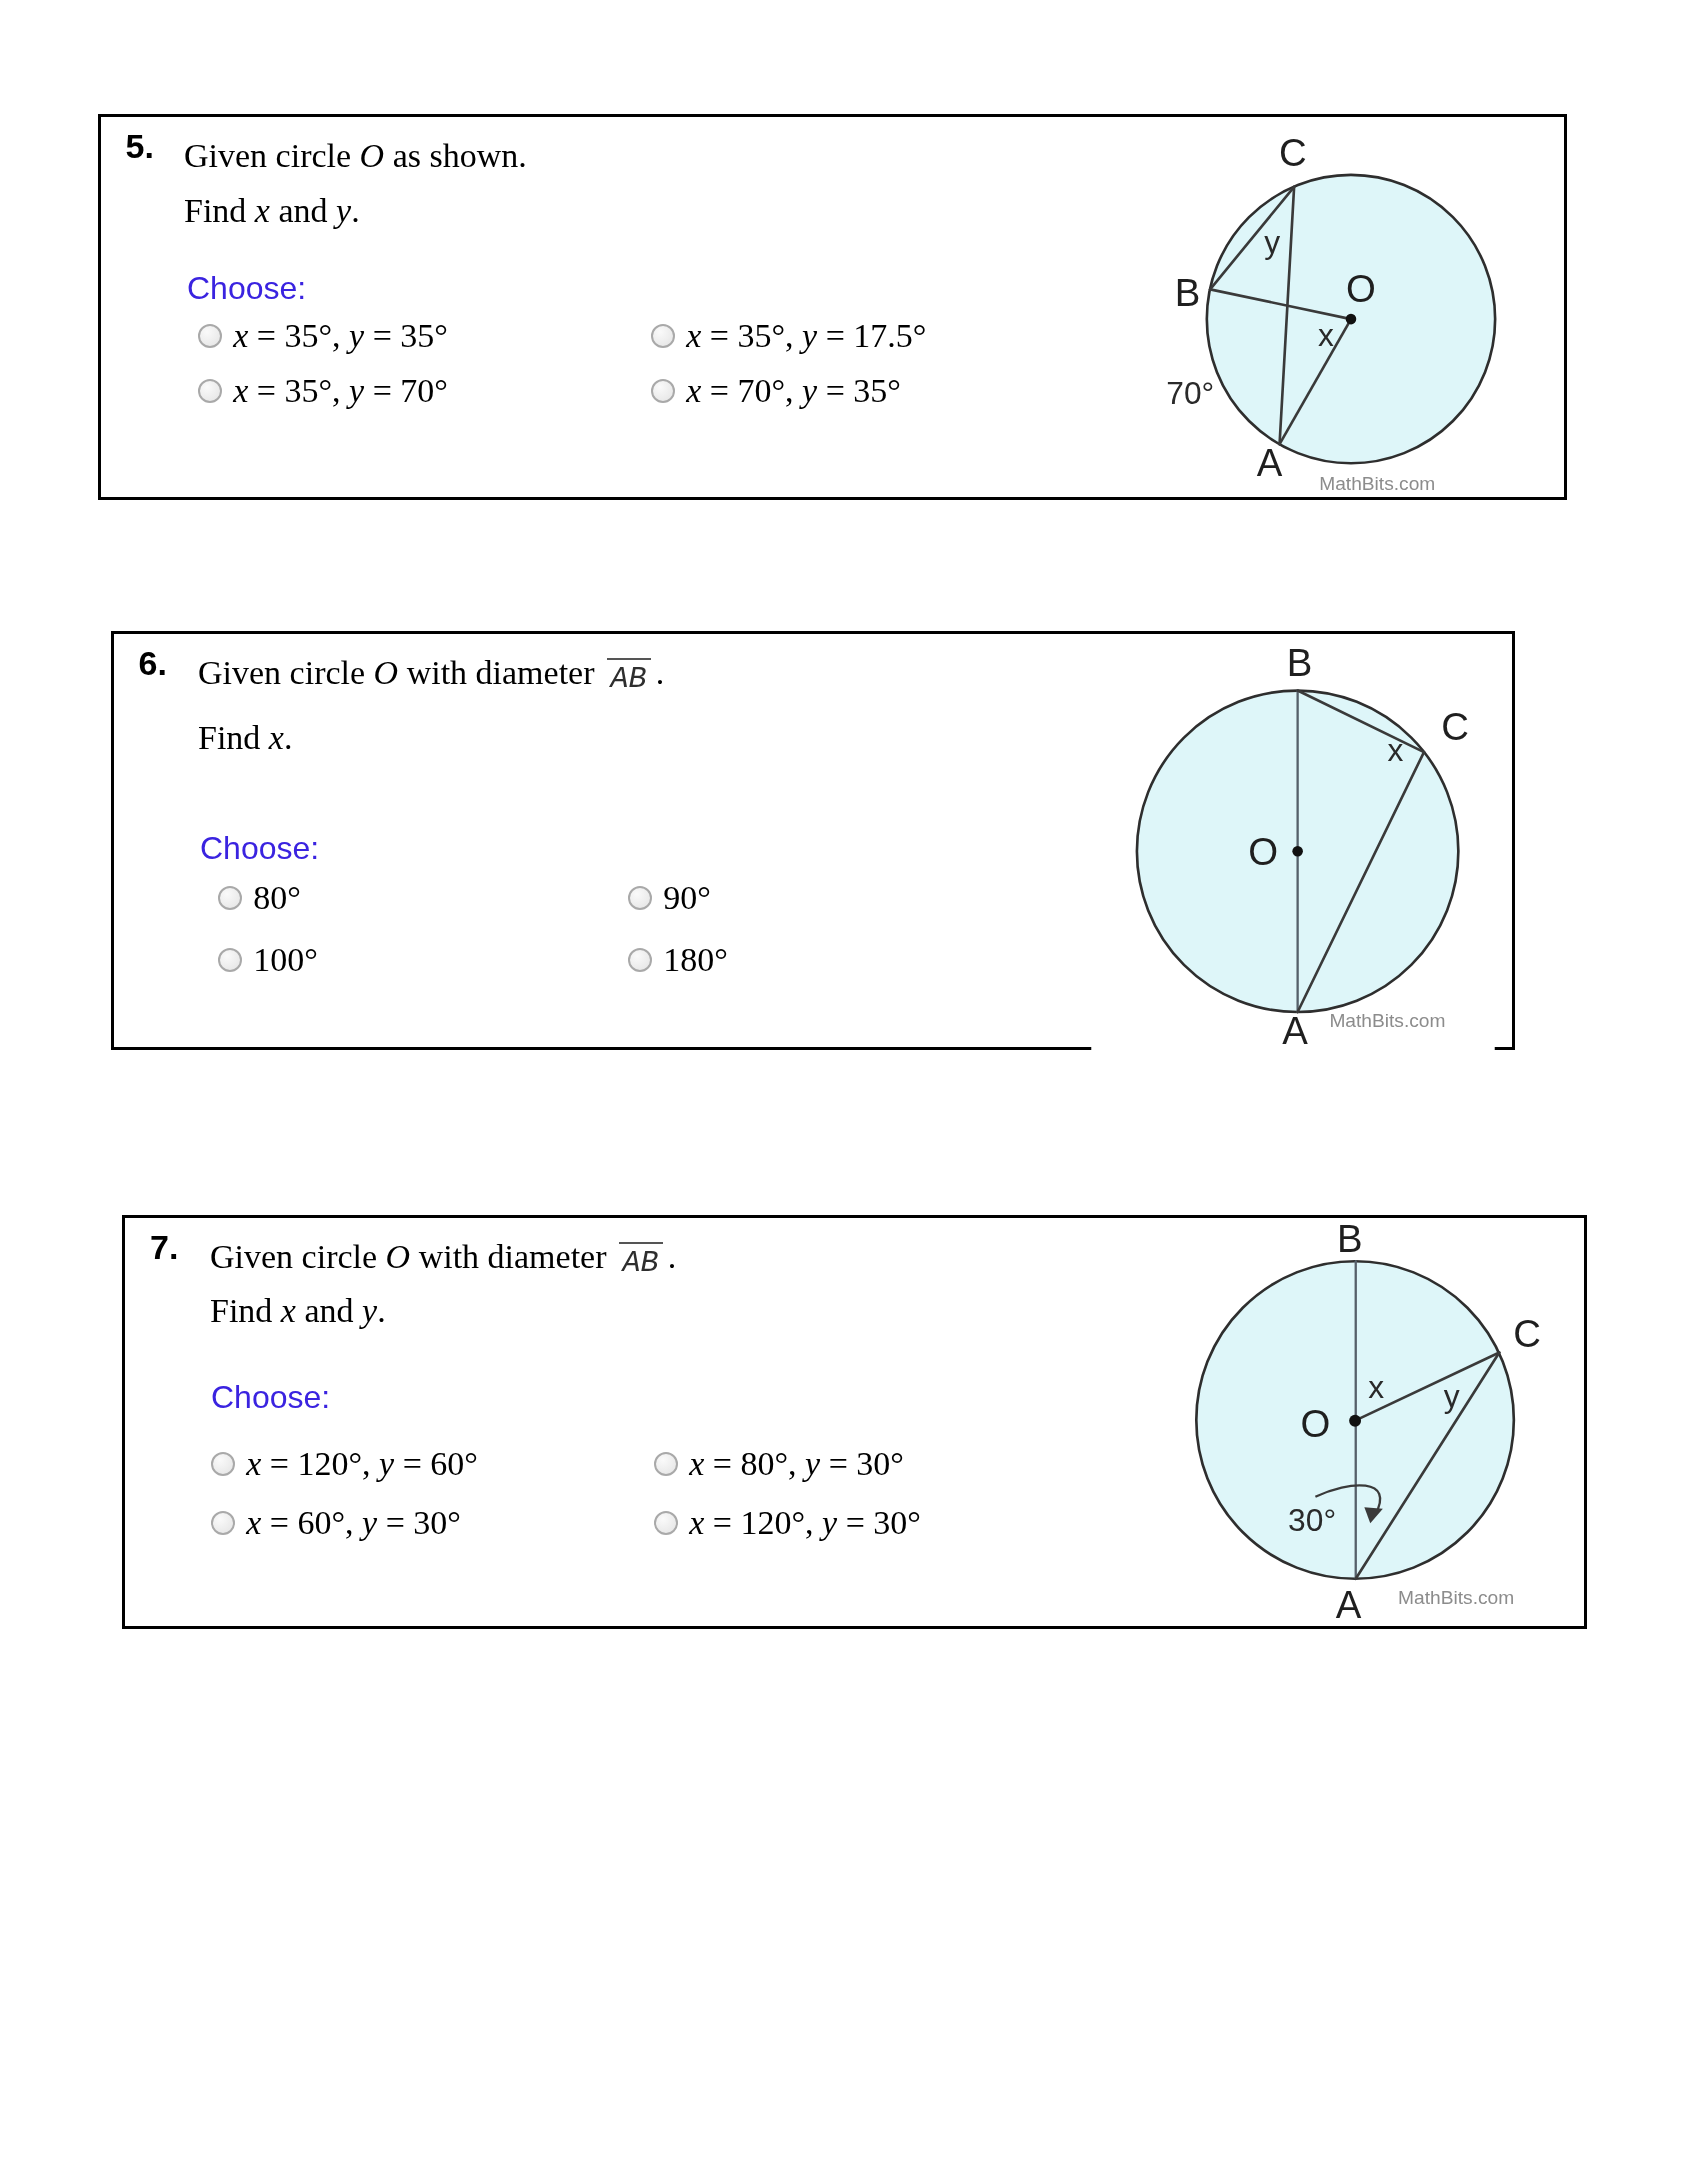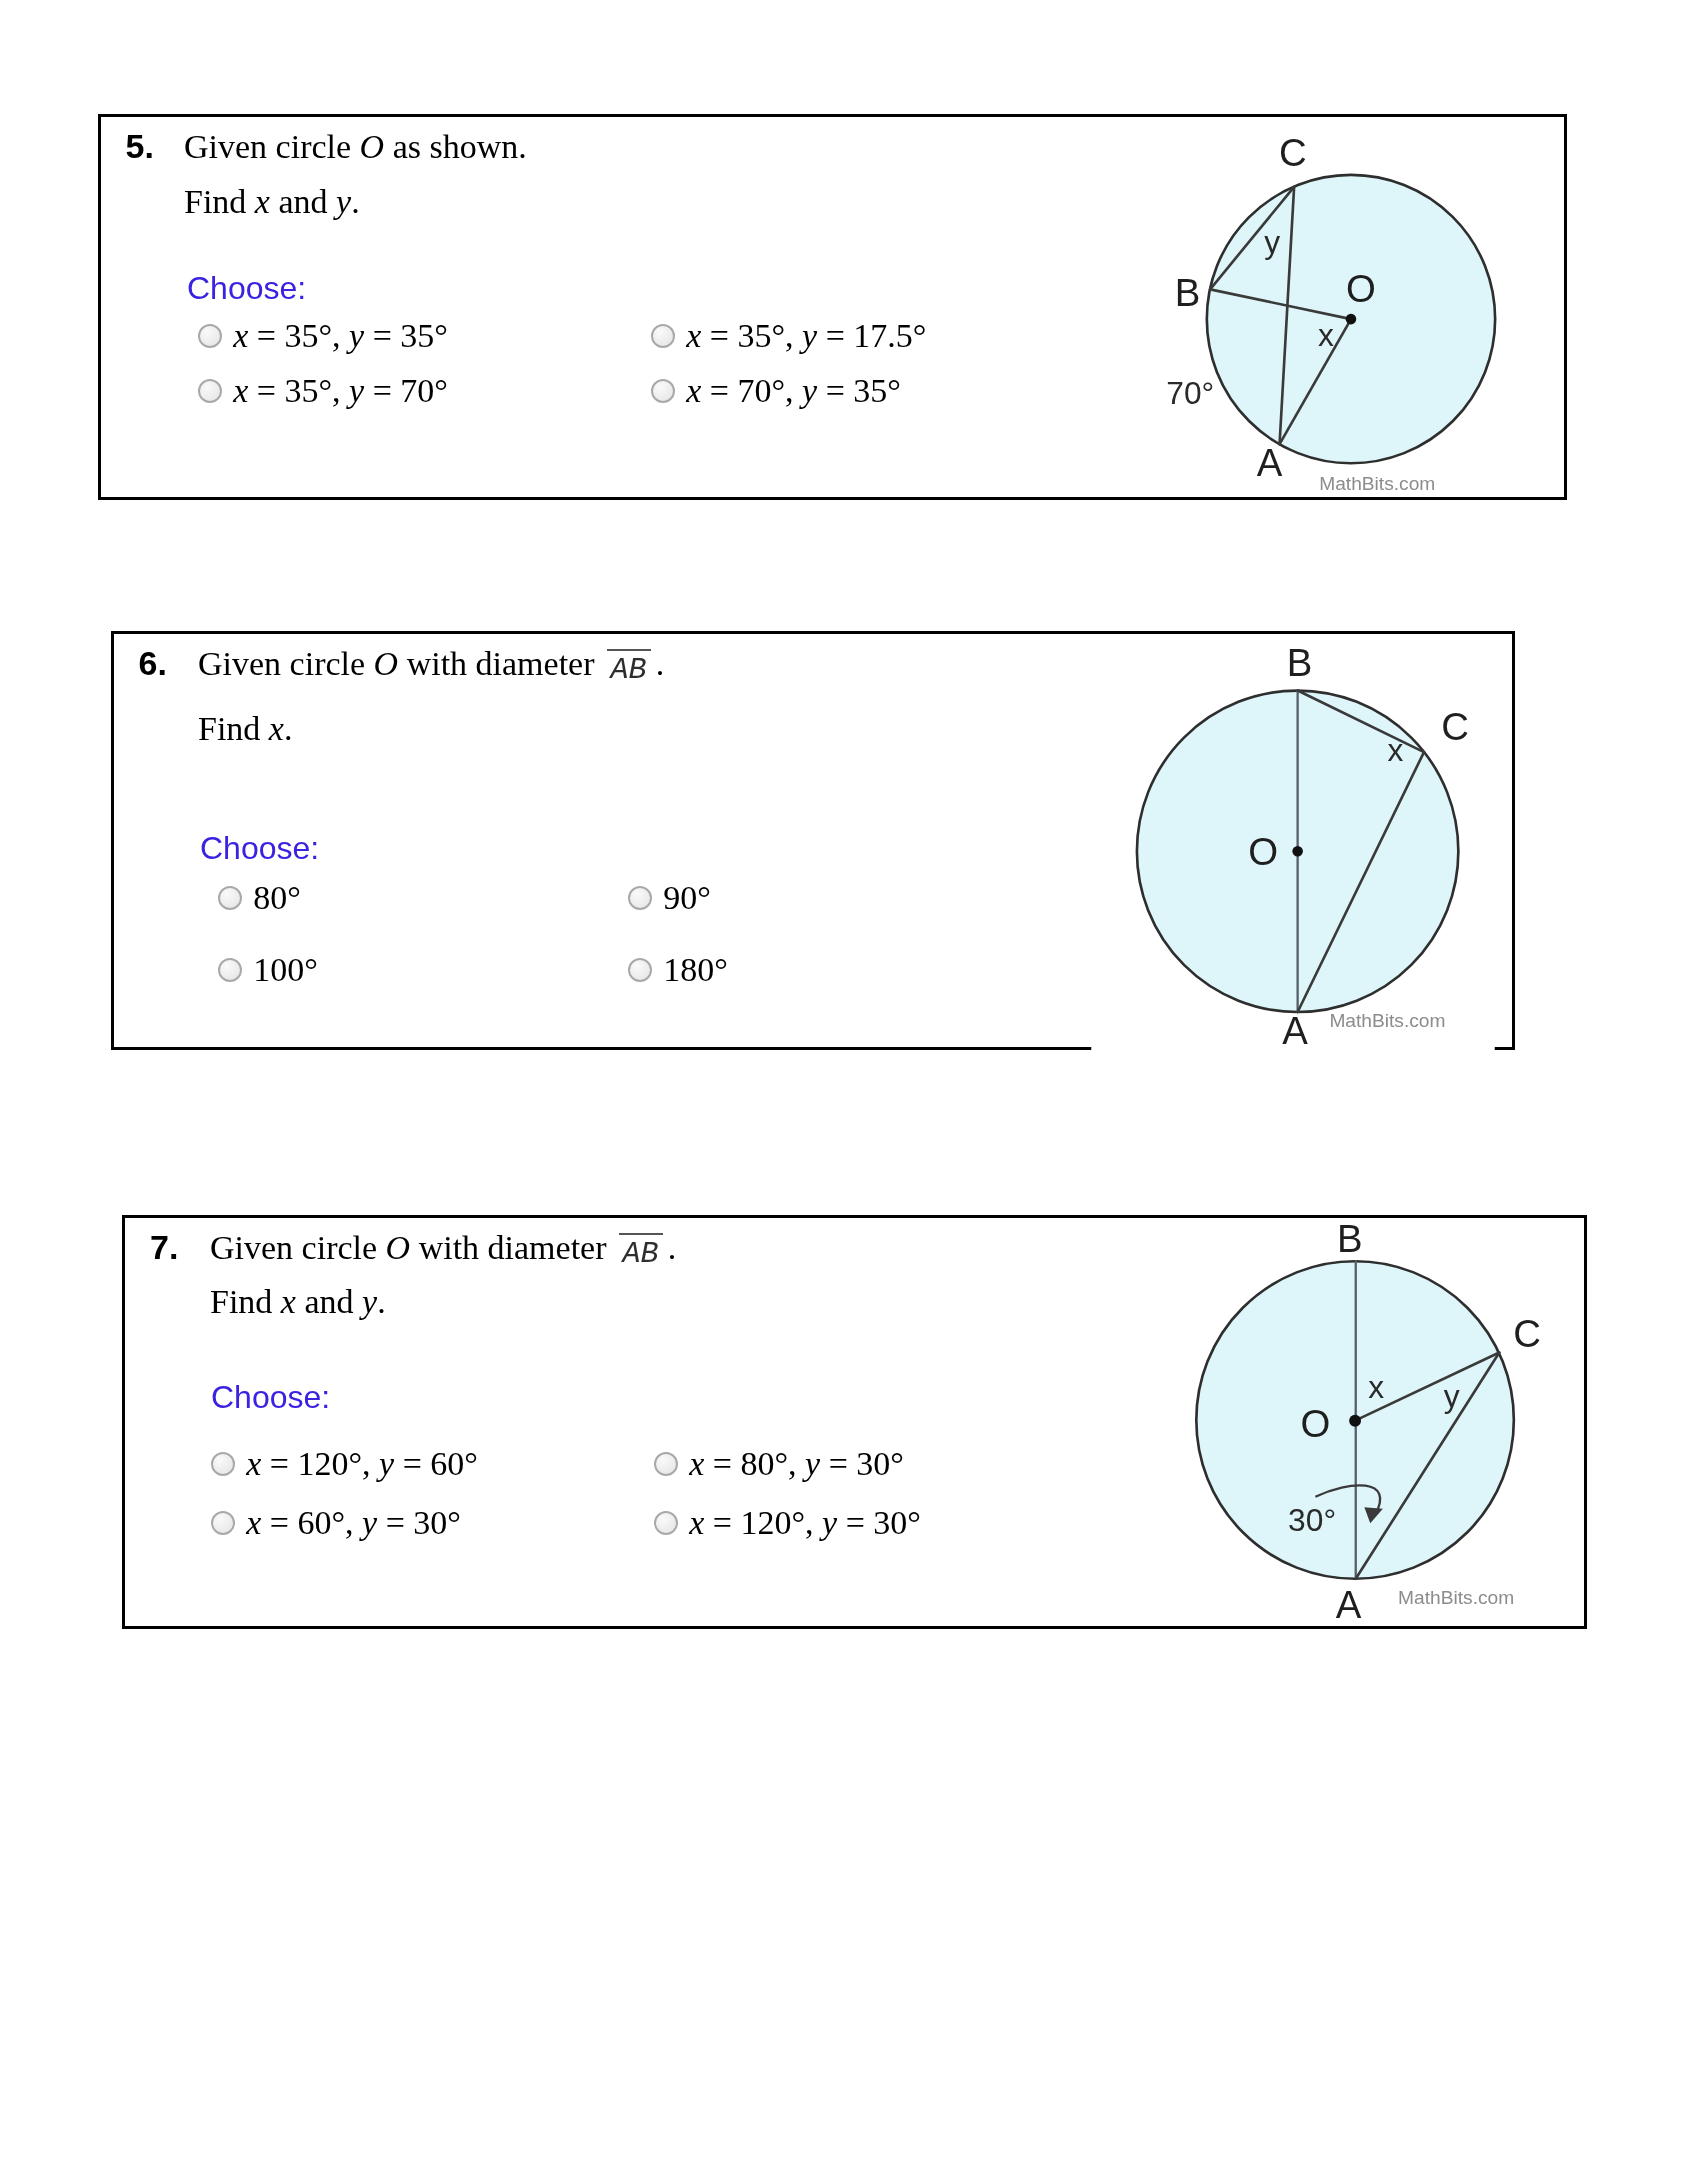--- a/index.html
+++ b/index.html
@@ -5,39 +5,39 @@
   html,body{margin:0;padding:0;background:#fff;}
   .page{position:relative;width:1687px;height:2183px;background:#ffffff;overflow:hidden;
         font-family:"Liberation Serif",serif;color:#000;}
   .qbox{position:absolute;border:3.3px solid #000;background:#fff;box-sizing:border-box;}
   #q5{left:98px;top:114px;width:1469px;height:386px;}
   #q6{left:111px;top:631px;width:1404px;height:419px;}
   #q7{left:122px;top:1215px;width:1465px;height:414px;}
 
   .qnum{position:absolute;font-family:"Liberation Sans",sans-serif;font-weight:bold;
         font-size:34px;line-height:41px;}
-  .prompt{position:absolute;font-size:34px;line-height:41px;white-space:nowrap;}
+  .prompt{position:absolute;font-size:34px;line-height:41px;white-space:nowrap;margin-top:9px;}
   .prompt i{font-style:italic;}
   .choose{position:absolute;font-family:"Liberation Sans",sans-serif;font-size:32px;
           line-height:36px;color:#3a23e0;}
   .options{position:absolute;display:grid;}
   .opt{display:flex;align-items:center;font-size:34px;line-height:42px;white-space:nowrap;cursor:pointer;}
   .radio{width:20px;height:20px;border-radius:50%;border:2px solid #a9a9a9;
          background:radial-gradient(circle at 35% 30%, #fafafa, #e3e3e3);
          margin-right:11.2px;flex:0 0 auto;}
   .opt-text i{font-style:italic;}
   .ab{display:inline-block;font-style:italic;font-size:30px;line-height:33px;color:#2e2e2e;
       border-top:2.6px solid #555;padding:2.6px 4px 0 4px;margin:0 5.3px 0 12px;vertical-align:-2.6px;font-family:Liberation Mono, monospace;}
 
   
   .n-q5{left:24.5px;top:9.3px;}   .l1-q5{left:83px;top:9.3px;} .l2-q5{left:83px;top:64px;}
   .c-q5{left:86px;top:153px;} .o-q5{left:97px;top:198px;grid-template-columns:453px auto;row-gap:13.2px;}
   
   .n-q6{left:24.5px;top:9.3px;}   .l1-q6{left:84px;top:9.3px;} .l2-q6{left:84px;top:74px;}
-  .c-q6{left:86px;top:196px;} .o-q6{left:104px;top:243px;grid-template-columns:410px auto;row-gap:30px;}
+  .c-q6{left:86px;top:196px;} .o-q6{left:104px;top:243px;grid-template-columns:410px auto;row-gap:20px;}
   
   .n-q7{left:25px;top:9.3px;}   .l1-q7{left:85px;top:9.3px;} .l2-q7{left:85px;top:63px;}
   .c-q7{left:86px;top:161px;} .o-q7{left:86px;top:225px;grid-template-columns:443px auto;row-gap:17px;}
 
   .diagram{position:absolute;overflow:visible;}
   .dg-q5{left:1043px;top:5.3px;width:410px;height:377px;}
   .dg-q6{left:977px;top:1.3px;width:404px;height:420px;}
   .dg-q7{left:1025px;top:2px;width:430px;height:404px;}
 
   .disc{fill:#def6f9;stroke:#2e2e2e;stroke-width:4;}

